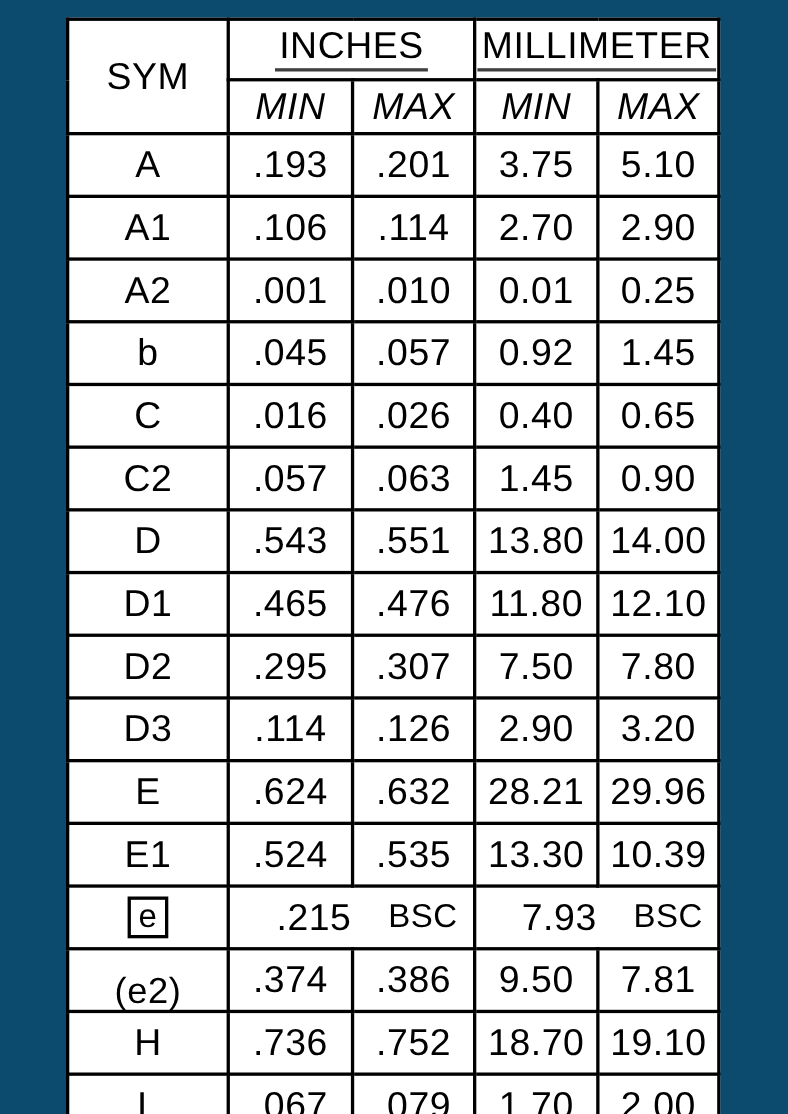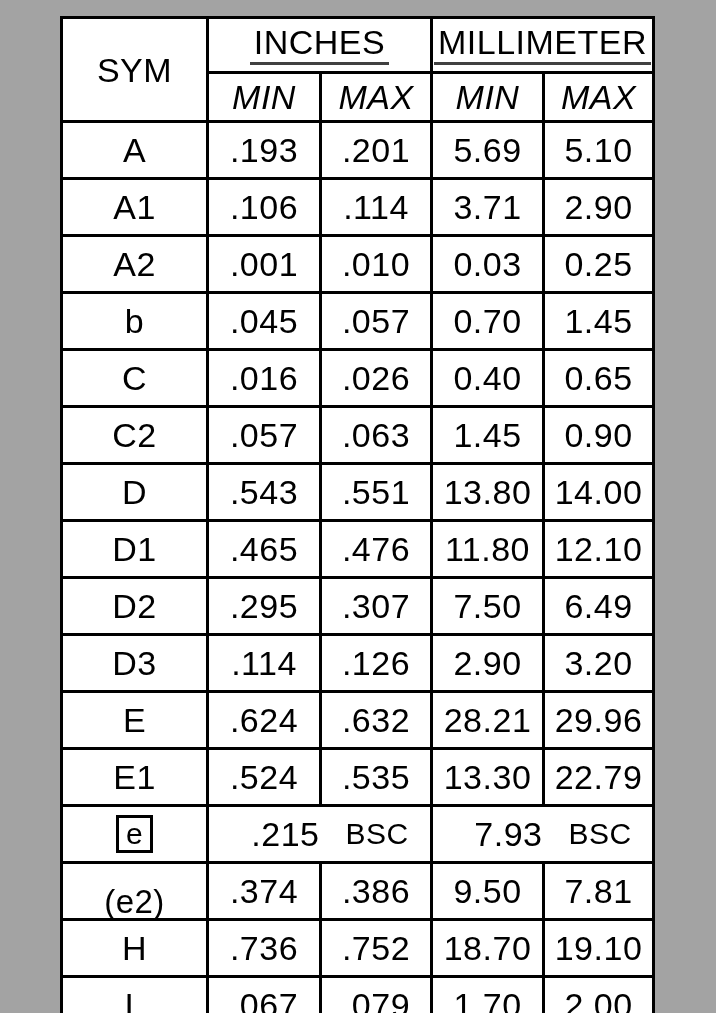--- a/index.html
+++ b/index.html
@@ -11,21 +11,21 @@
     width: 716px;
     height: 1013px;
     font-family: "Liberation Sans", sans-serif;
     color: #000000;
     overflow: hidden;
   }
   #sheet {
     position: relative;
     width: 716px;
     height: 1013px;
-    background: #a3a3a3;
+    background: #0c4a6e;
   }
   table.dim {
     position: absolute;
     left: 60px;
     top: 16px;
     width: 592px;
     border-collapse: collapse;
     table-layout: fixed;
     background: #ffffff;
   }
@@ -71,21 +71,21 @@
     position: relative;
   }
   .bsc-inner {
     display: flex;
     align-items: center;
     justify-content: center;
     gap: 26px;
     height: 100%;
   }
   .bsc-inner .bnum { min-width: 104px; text-align: right; }
-  .bsc-inner .btxt { font-size: 30px; text-align: left; min-width: 78px; }
+  .bsc-inner .btxt { font-size: 30px; text-align: center; min-width: 78px; }
 
   
   .boxsym {
     display: inline-block;
     border: 3px solid #000;
     padding: 0px 7px 1px 7px;
     line-height: 1.05;
     font-size: 30px;
   }
   .parensym {
@@ -121,42 +121,42 @@
         <td class="subhdr">MAX</td>
         <td class="subhdr">MIN</td>
         <td class="subhdr">MAX</td>
       </tr>
     </thead>
     <tbody id="tbody">
         <tr class="body-row">
           <td class="sym-cell">A</td>
           <td class="val">.193</td>
           <td class="val">.201</td>
-          <td class="val">5.69</td>
+          <td class="val">3.75</td>
           <td class="val">5.10</td>
         </tr>
         <tr class="body-row">
           <td class="sym-cell">A1</td>
           <td class="val">.106</td>
           <td class="val">.114</td>
-          <td class="val">3.71</td>
+          <td class="val">2.70</td>
           <td class="val">2.90</td>
         </tr>
         <tr class="body-row">
           <td class="sym-cell">A2</td>
           <td class="val">.001</td>
           <td class="val">.010</td>
-          <td class="val">0.03</td>
+          <td class="val">0.01</td>
           <td class="val">0.25</td>
         </tr>
         <tr class="body-row">
           <td class="sym-cell">b</td>
           <td class="val">.045</td>
           <td class="val">.057</td>
-          <td class="val">0.70</td>
+          <td class="val">0.92</td>
           <td class="val">1.45</td>
         </tr>
         <tr class="body-row">
           <td class="sym-cell">C</td>
           <td class="val">.016</td>
           <td class="val">.026</td>
           <td class="val">0.40</td>
           <td class="val">0.65</td>
         </tr>
         <tr class="body-row">
@@ -178,42 +178,42 @@
           <td class="val">.465</td>
           <td class="val">.476</td>
           <td class="val">11.80</td>
           <td class="val">12.10</td>
         </tr>
         <tr class="body-row">
           <td class="sym-cell">D2</td>
           <td class="val">.295</td>
           <td class="val">.307</td>
           <td class="val">7.50</td>
-          <td class="val">6.49</td>
+          <td class="val">7.80</td>
         </tr>
         <tr class="body-row">
           <td class="sym-cell">D3</td>
           <td class="val">.114</td>
           <td class="val">.126</td>
           <td class="val">2.90</td>
           <td class="val">3.20</td>
         </tr>
         <tr class="body-row">
           <td class="sym-cell">E</td>
           <td class="val">.624</td>
           <td class="val">.632</td>
           <td class="val">28.21</td>
           <td class="val">29.96</td>
         </tr>
         <tr class="body-row">
           <td class="sym-cell">E1</td>
           <td class="val">.524</td>
           <td class="val">.535</td>
           <td class="val">13.30</td>
-          <td class="val">22.79</td>
+          <td class="val">10.39</td>
         </tr>
         <tr class="body-row">
           <td class="sym-cell"><span class="boxsym">e</span></td>
           <td class="val bsc-cell" colspan="2">
             <div class="bsc-inner">
               <span class="bnum">.215</span>
               <span class="btxt">BSC</span>
             </div>
           </td>
           <td class="val bsc-cell" colspan="2">

